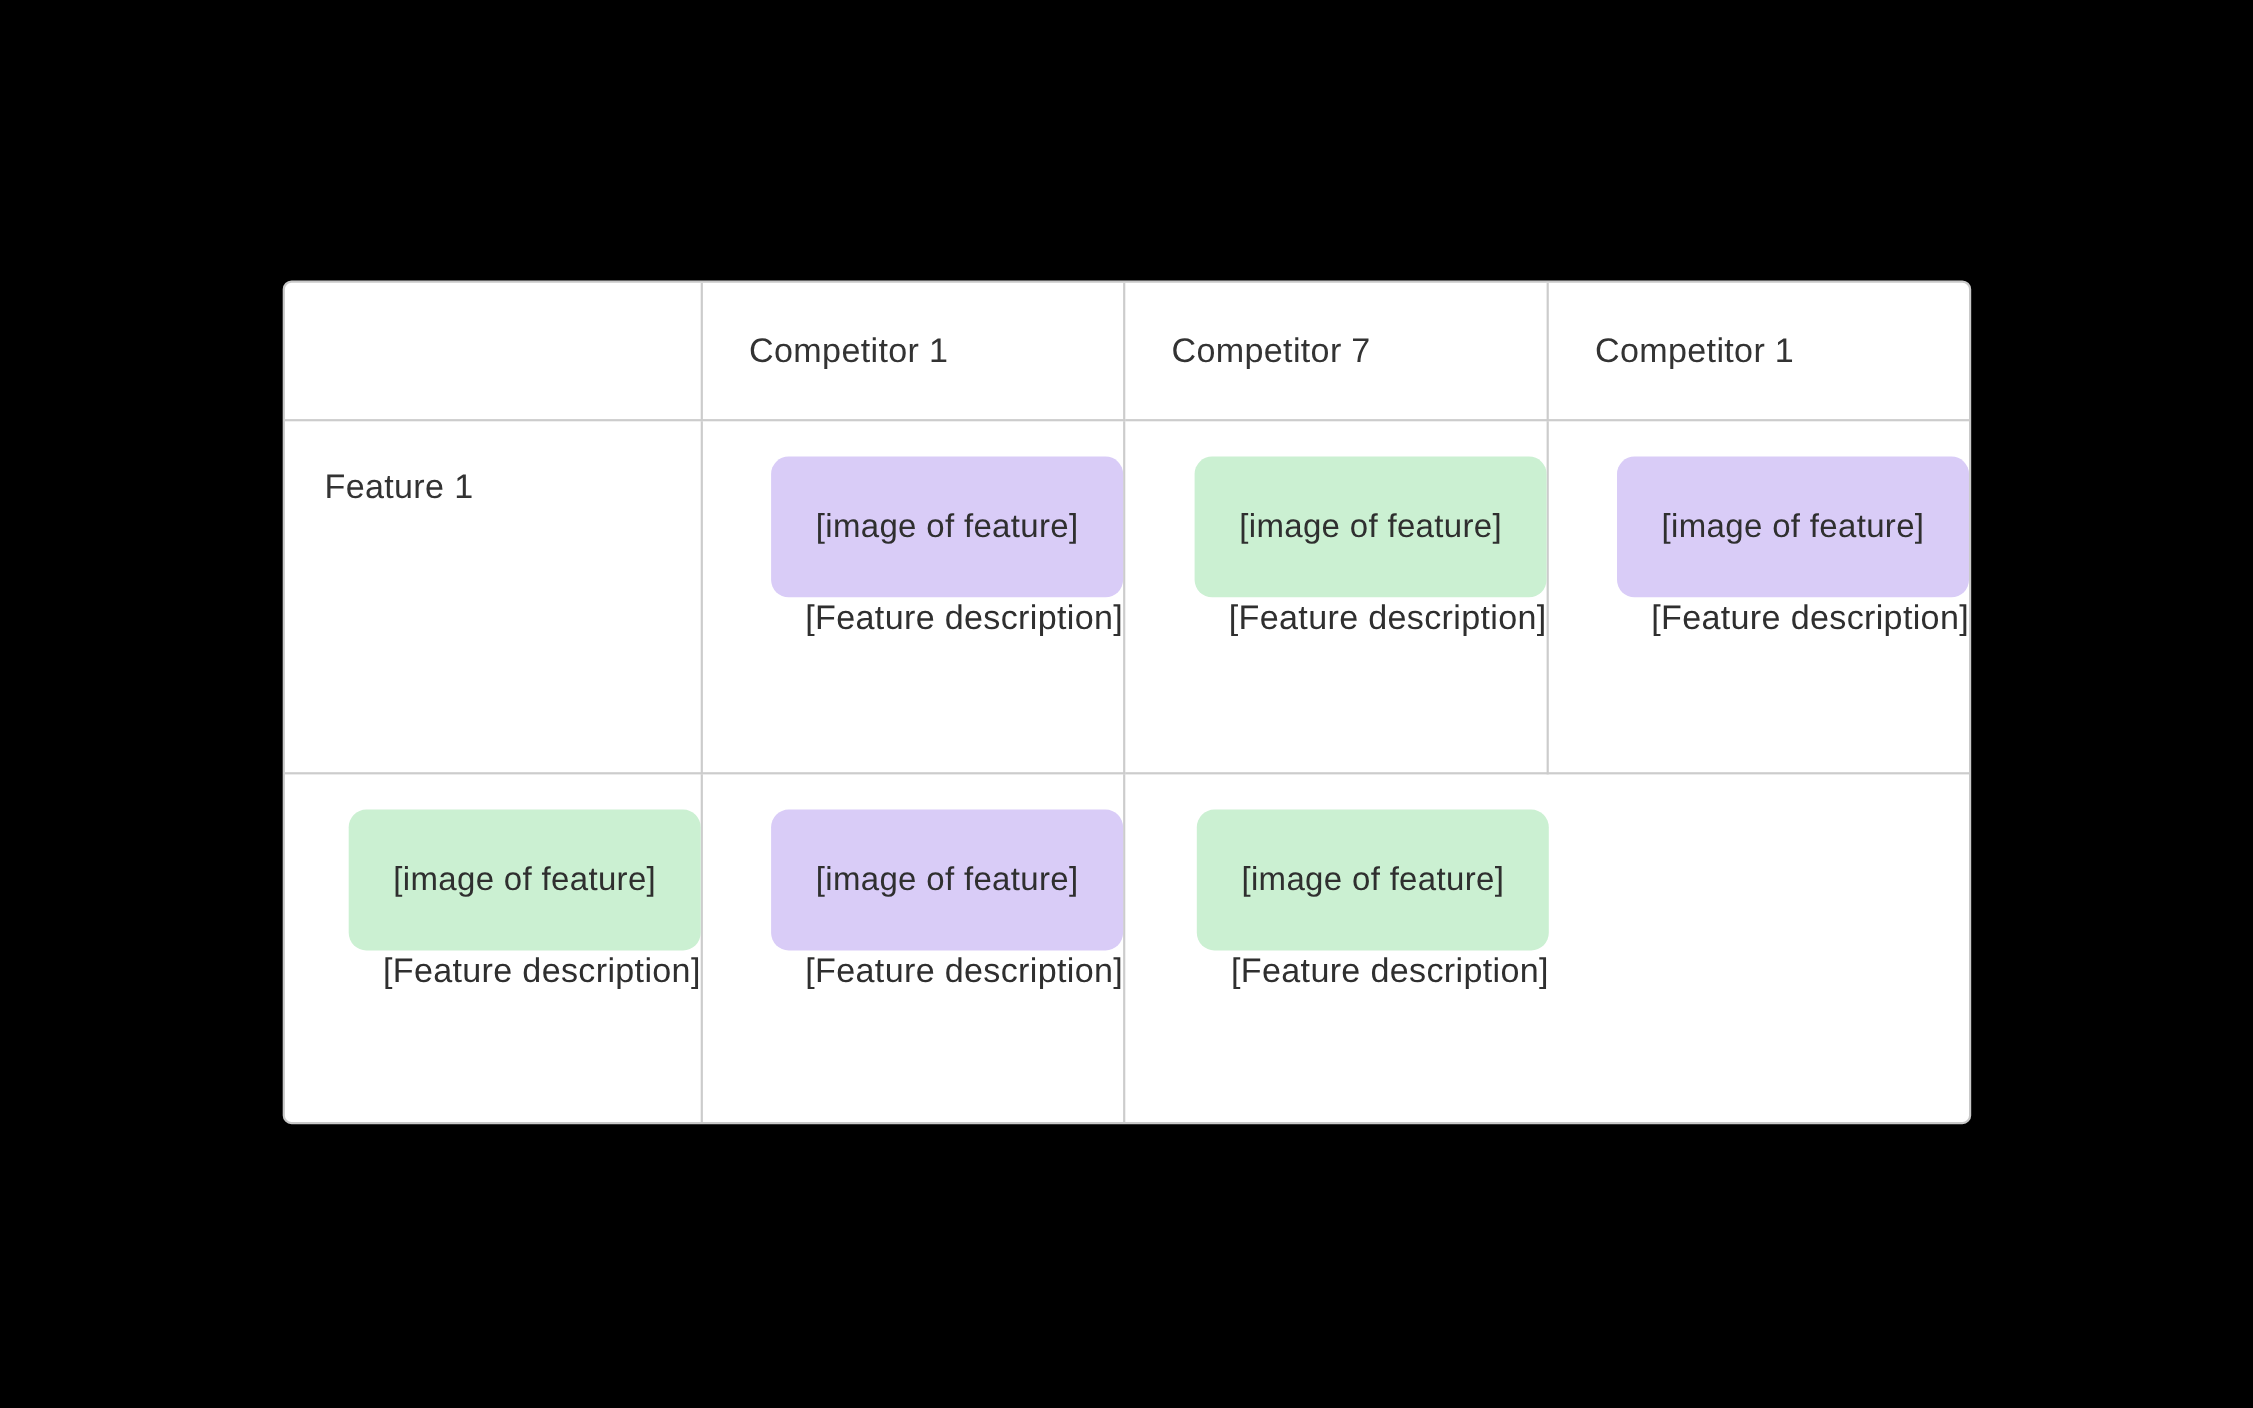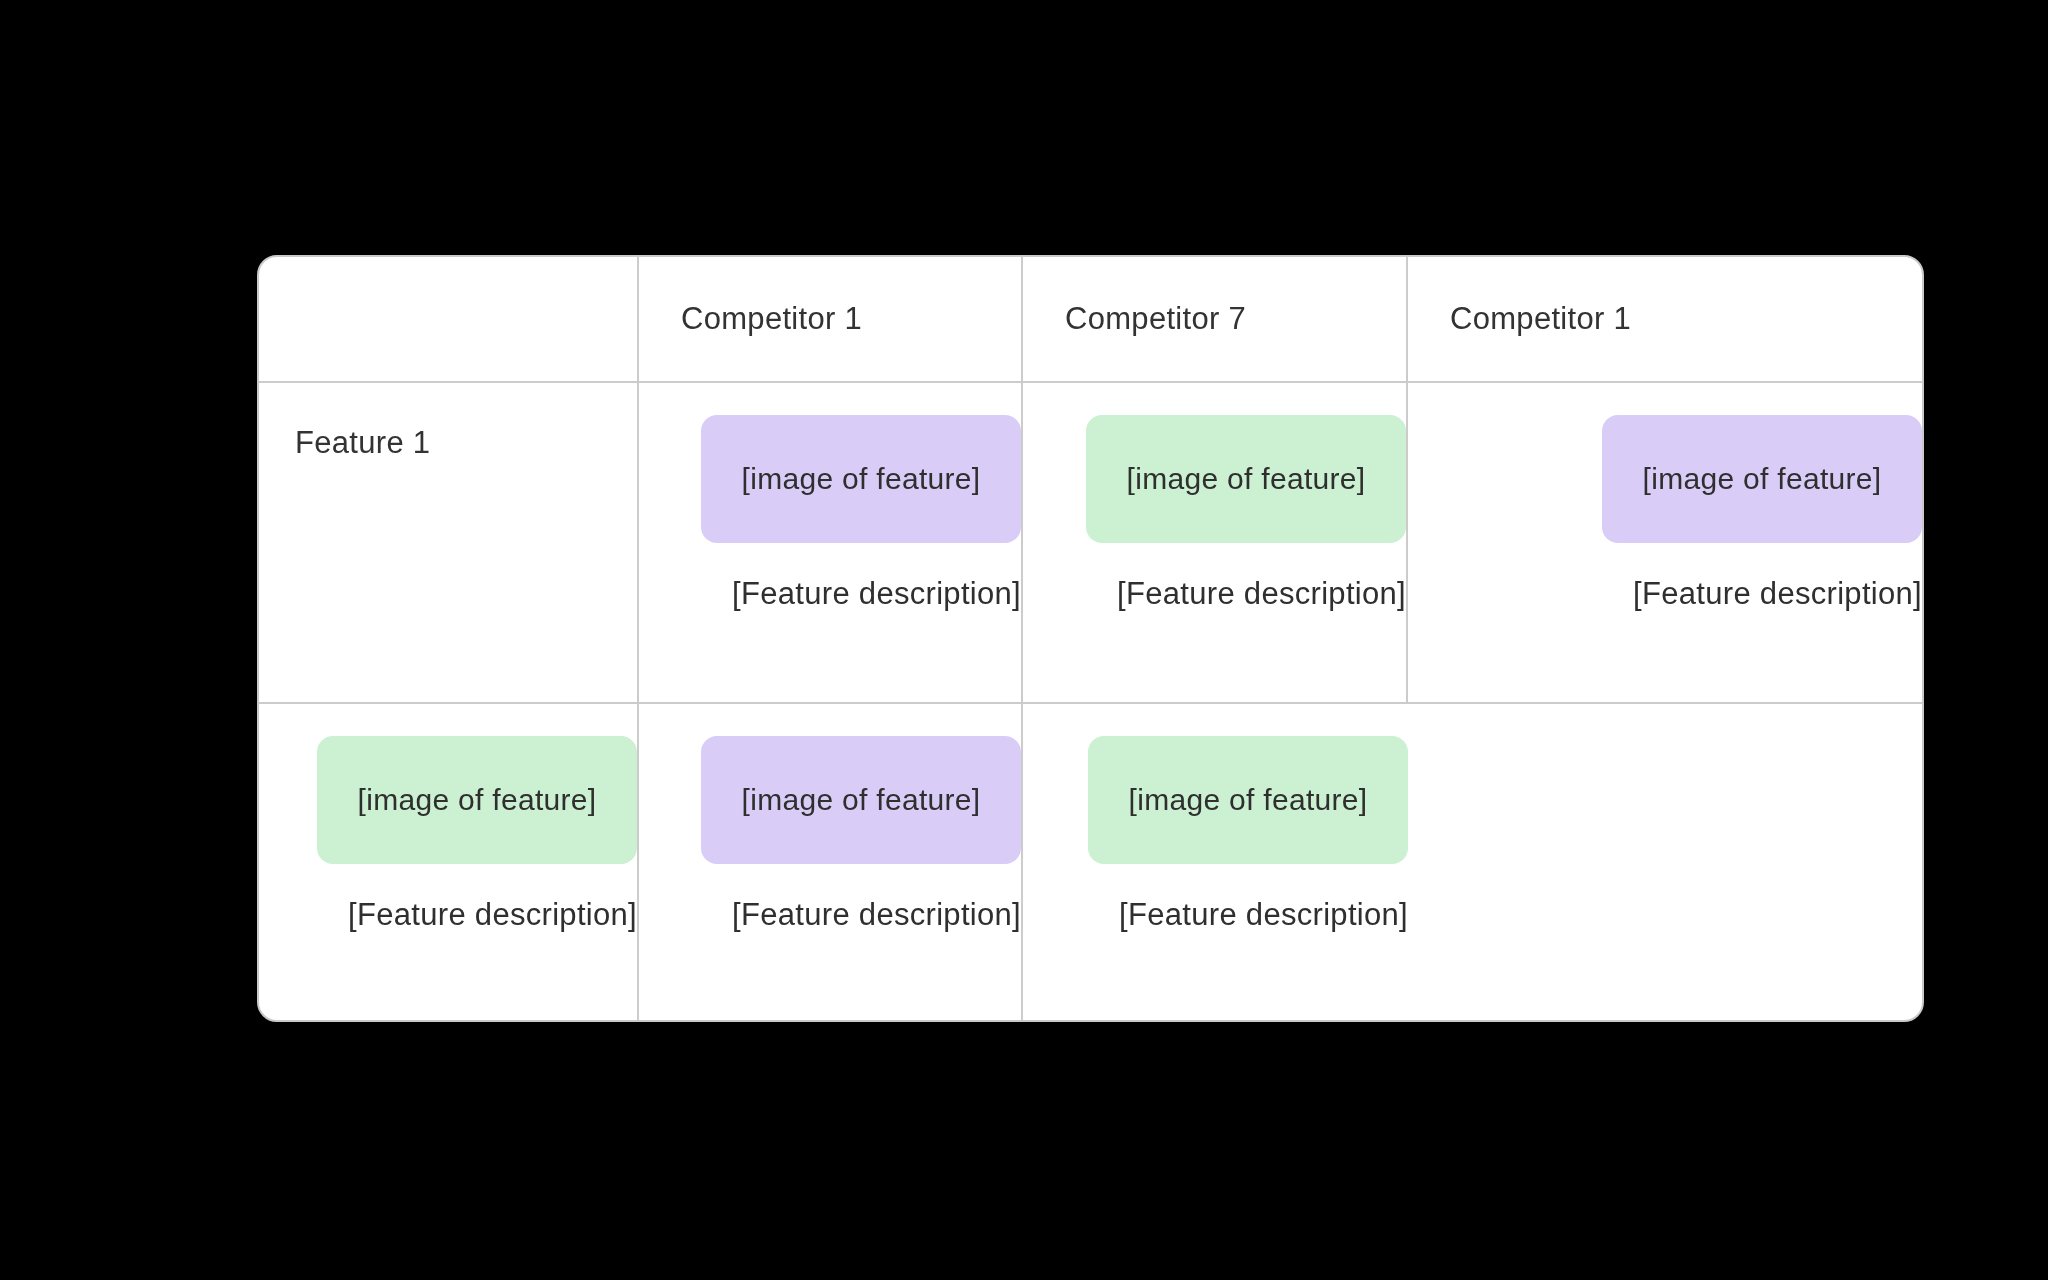--- a/index.html
+++ b/index.html
@@ -14,25 +14,25 @@
   body{
     background:var(--page-bg);
     font-family:"Liberation Sans", sans-serif;
     color:var(--text);
     position:relative;
   }
   .card{
     position:absolute;
     left:257px;
     top:255px;
-    width:1667px;
+    width:1535px;
     height:767px;
     background:var(--card-bg);
     border:2px solid var(--card-border);
-    border-radius:20px;
+    border-radius:8px;
     overflow:hidden;
   }
   .grid{
     display:grid;
     width:100%;
     height:100%;
     grid-template-columns:380px 384px 385px 1fr;
     grid-template-rows:126px 321px 1fr;
   }
   .cell{
@@ -67,21 +67,20 @@
     height:128px;
     border-radius:16px;
     display:flex;
     align-items:center;
     justify-content:center;
     font-size:30px;
     letter-spacing:0.3px;
     color:#2f2f2f;
   }
   .desc{
-    margin-top:32px;
     font-size:31px;
     letter-spacing:0.3px;
     line-height:1.25;
     text-align:center;
     color:#2f2f2f;
   }
 </style>
 </head>
 <body>
 

